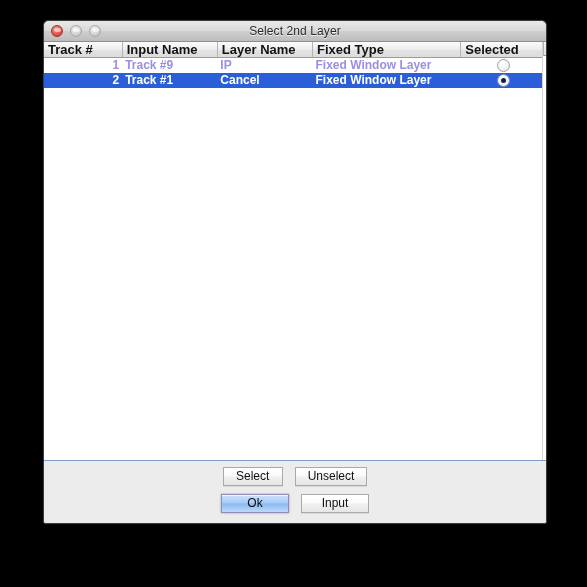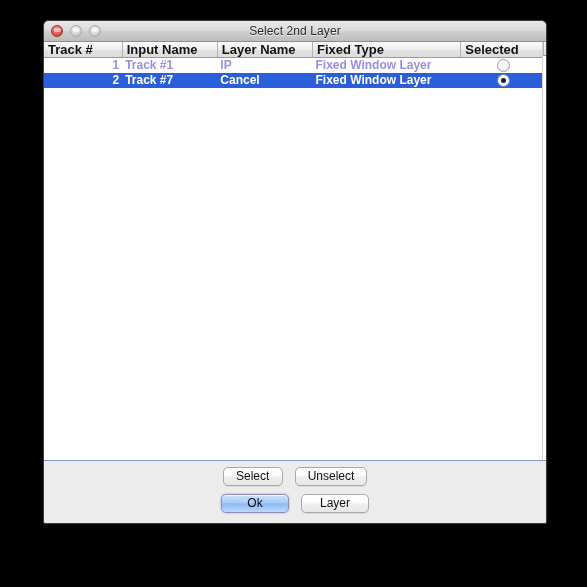--- a/index.html
+++ b/index.html
@@ -209,21 +209,21 @@
   .btn-row.bottom { padding-top: 8px; }
 
   .btn {
     min-width: 60px;
     height: 19px;
     padding: 0 12px;
     font-size: 12px;
     color: #101010;
     background: linear-gradient(to bottom, #ffffff 0%, #fbfbfb 45%, #f0f0f0 52%, #e6e6e6 100%);
     border: 1px solid #a9a9a9;
-    border-radius: 5px;
+    border-radius: 0;
     box-shadow: 0 1px 0 rgba(0,0,0,0.08);
     cursor: default;
     line-height: 17px;
     text-align: center;
     user-select: none;
     font-family: "Liberation Sans", sans-serif;
     box-sizing: border-box;
   }
 
   .btn.wide { min-width: 68px; }
@@ -269,45 +269,45 @@
             <th>Track #</th>
             <th>Input Name</th>
             <th>Layer Name</th>
             <th>Fixed Type</th>
             <th>Selected</th>
           </tr>
         </thead>
         <tbody>
           <tr class="row-dim">
             <td class="c-num">1</td>
-            <td>Track #1</td>
+            <td>Track #9</td>
             <td>IP</td>
             <td>Fixed Window Layer</td>
             <td class="c-sel">
               <span class="radio off"></span>
             </td>
           </tr>
           <tr class="row-sel">
             <td class="c-num">2</td>
-            <td>Track #7</td>
+            <td>Track #1</td>
             <td>Cancel</td>
             <td>Fixed Window Layer</td>
             <td class="c-sel">
               <span class="radio on"></span>
             </td>
           </tr>
         </tbody>
       </table>
     </div>
 
     <div class="footer">
       <div class="btn-row top">
         <div class="btn">Select</div>
         <div class="btn">Unselect</div>
       </div>
       <div class="btn-row bottom">
         <div class="btn default wide">Ok</div>
-        <div class="btn wide">Layer</div>
+        <div class="btn wide">Input</div>
       </div>
     </div>
 
   </div>
 </div>
 
 </body></html>

